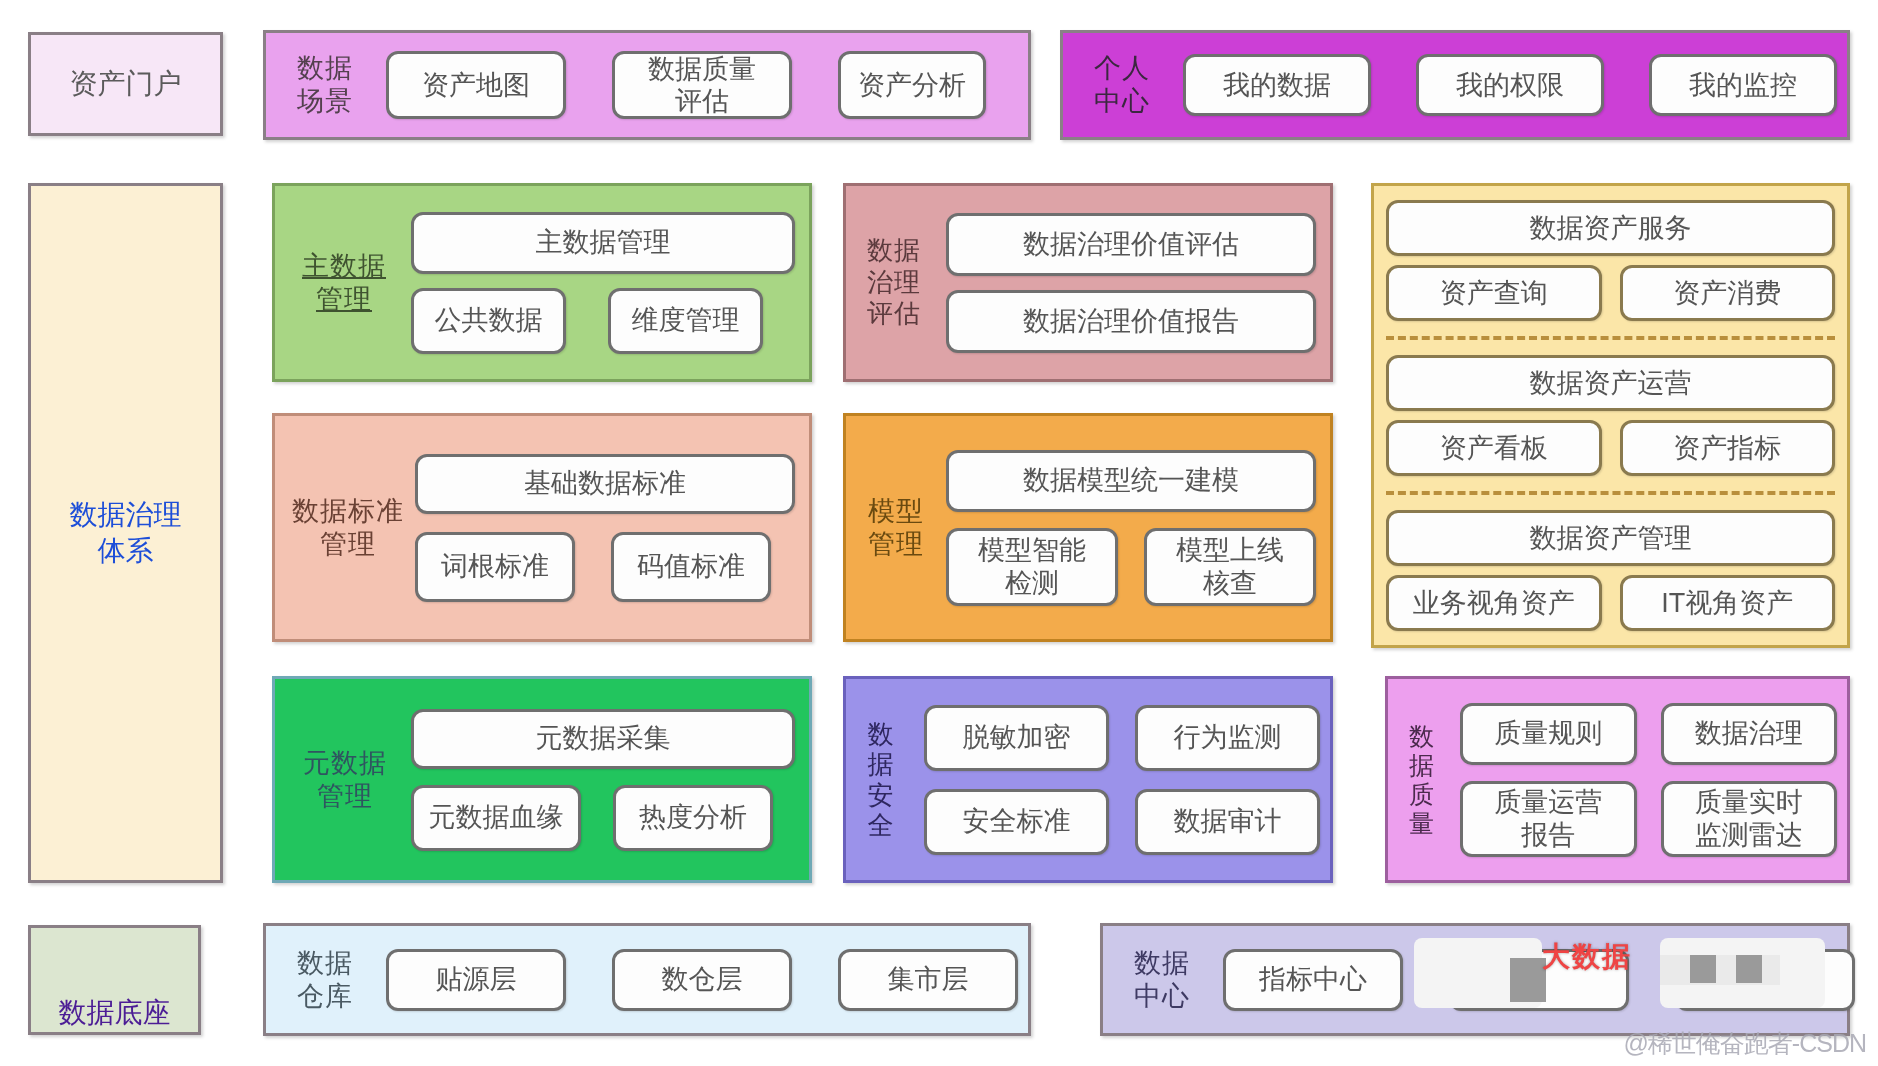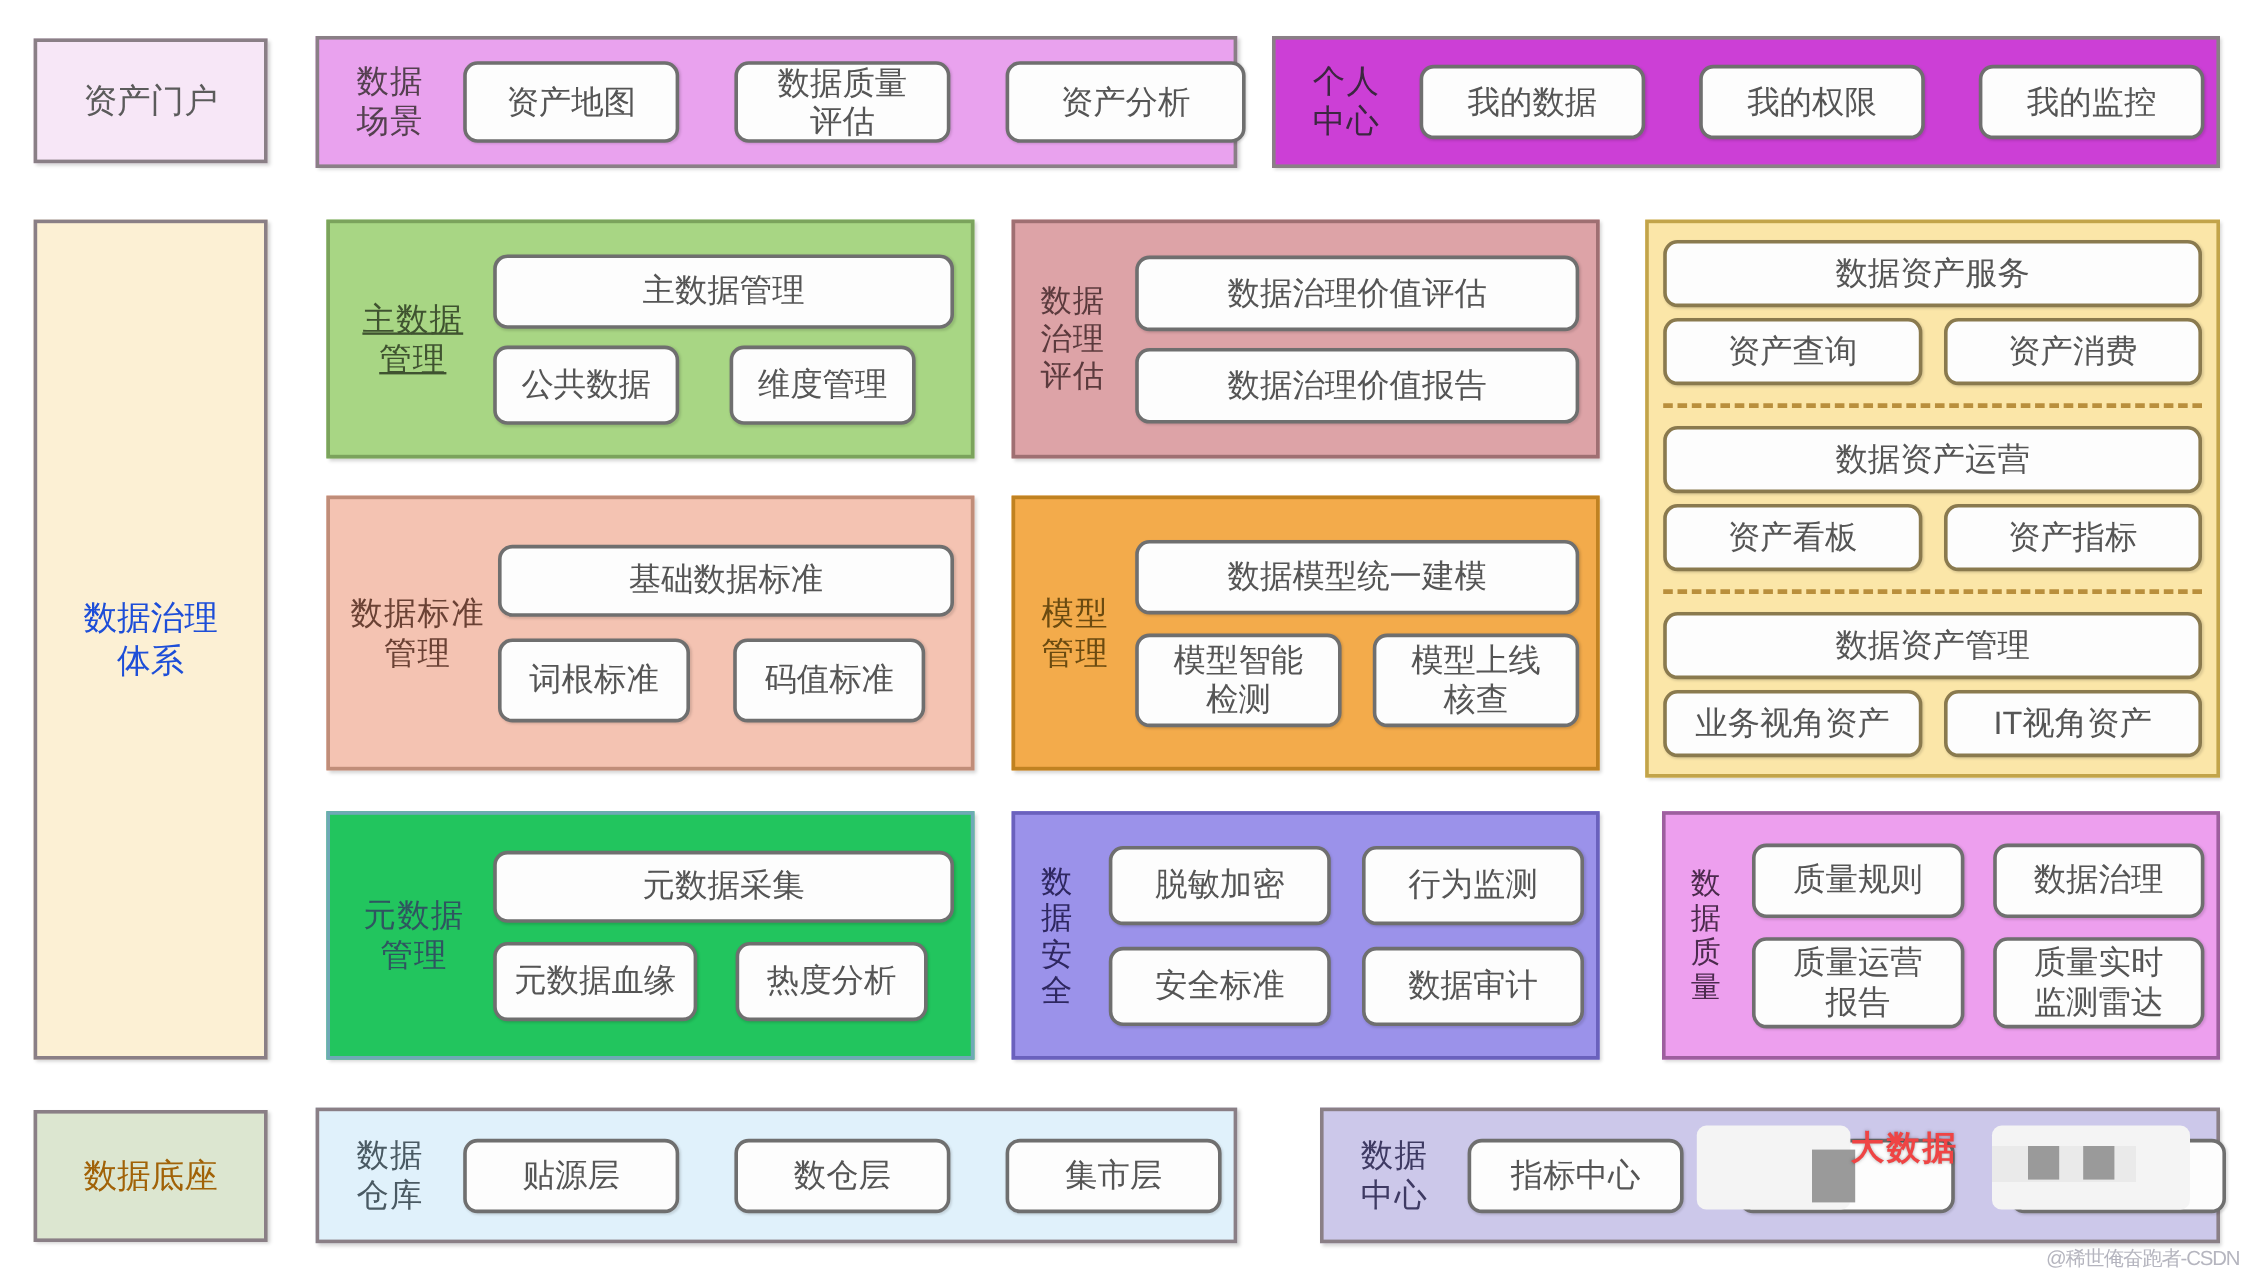--- a/index.html
+++ b/index.html
@@ -176,25 +176,26 @@
     left: 1385px; top: 676px; width: 465px; height: 207px;
     background: #ed9fee;
     border-color: #9d5f9e;
     padding: 0 10px;
   }
   #data-quality .grp-label {
     width: 48px; color: #4b2a4d; font-size: 25px; line-height: 1.16;
   }
 
   #data-base {
-    left: 28px; top: 925px; width: 195px; height: 110px;
+    left: 28px; top: 925px; width: 173px; height: 110px;
     background: #dce6d0;
     border-color: #8a7f86;
     font-size: 28px;
-    color: #a16207;
+    color: #4c1d95;
+    align-items: flex-end;
   }
   #data-warehouse {
     left: 263px; top: 923px; width: 768px; height: 113px;
     background: #e0f1fb;
     border-color: #8a7f86;
     padding: 0 16px;
   }
   #data-warehouse .grp-label { width: 86px; color: #4a5a63; }
 
   #data-center {
@@ -221,21 +222,21 @@
     font-size: 28px;
     font-weight: bold;
     letter-spacing: 2px;
     text-shadow: 0 0 3px rgba(0,0,0,0.35);
     white-space: nowrap;
   }
   .csdn-wm {
     position: absolute;
     right: 12px;
     bottom: 6px;
-    font-size: 17px;
+    font-size: 25px;
     color: #a9a9b4;
     opacity: 0.85;
     white-space: nowrap;
     letter-spacing: -1px;
   }
 </style>
 </head>
 <body>
 
 <div id="canvas">
@@ -245,21 +246,21 @@
   </div>
 
   <div class="panel" id="data-scene">
     <div class="grp-label">数据
 场景</div>
     <div class="grp-body">
       <div class="row" style="gap:46px; padding-left:18px;">
         <div class="chip" style="width:180px;height:68px;">资产地图</div>
         <div class="chip" style="width:180px;height:68px;">数据质量
 评估</div>
-        <div class="chip" style="width:200px;height:68px;">资产分析</div>
+        <div class="chip" style="width:148px;height:68px;">资产分析</div>
       </div>
     </div>
   </div>
 
   <div class="panel" id="personal-center">
     <div class="grp-label">个人
 中心</div>
     <div class="grp-body">
       <div class="row" style="gap:45px; padding-left:18px;">
         <div class="chip" style="width:188px;height:62px;">我的数据</div>

